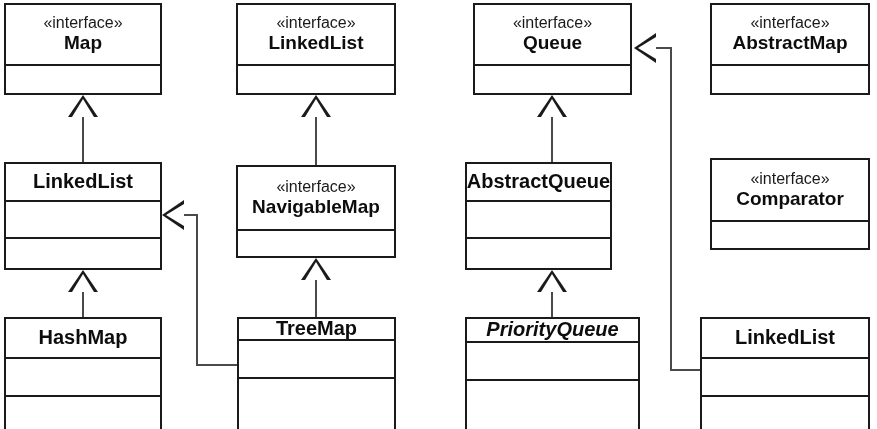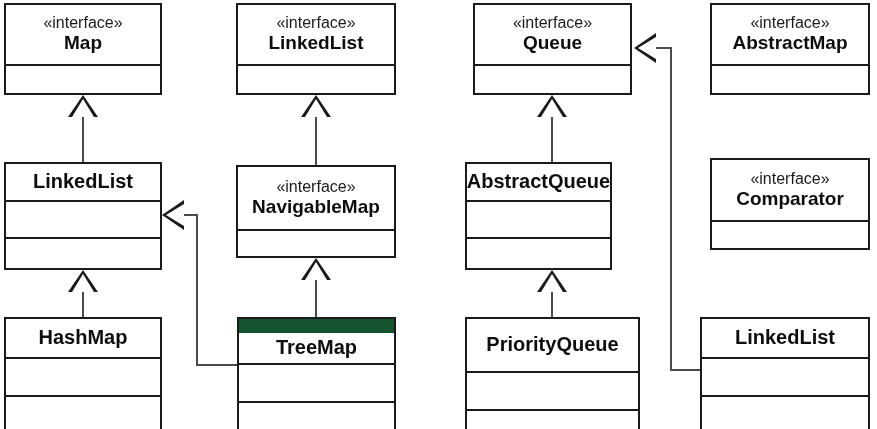--- a/index.html
+++ b/index.html
@@ -14,21 +14,21 @@
     height: 429px;
     background: #ffffff;
     overflow: hidden;
     font-family: "Liberation Sans", sans-serif;
   }
   
   .uml-box {
     position: absolute;
     box-sizing: border-box;
     border: 2px solid #1a1a1a;
-    background: #14532d;
+    background: #ec4899;
     display: flex;
     flex-direction: column;
     z-index: 3;
   }
   .compartment {
     box-sizing: border-box;
     background: #ffffff;
     display: flex;
     flex-direction: column;
     align-items: center;
@@ -207,29 +207,29 @@
 
   <div class="uml-box" style="left:4px; top:317px; width:158px; height:118px;">
     <div class="compartment header" style="height:38px;align-items:center;">
       <div class="classname solo">HashMap</div>
     </div>
     <div class="compartment" style="height:38px;"></div>
     <div class="compartment" style="flex:1;"></div>
   </div>
 
   <div class="uml-box" style="left:237px; top:317px; width:159px; height:118px;">
-    <div class="compartment header" style="height:30px;margin-top:14px;">
+    <div class="compartment header" style="height:20px;">
       <div class="classname solo">TreeMap</div>
     </div>
     <div class="compartment" style="height:38px;"></div>
     <div class="compartment" style="flex:1;"></div>
   </div>
 
   <div class="uml-box" style="left:465px; top:317px; width:175px; height:118px;">
-    <div class="compartment header" style="height:52px;">
+    <div class="compartment header" style="height:22px;font-style:italic;">
       <div class="classname solo">PriorityQueue</div>
     </div>
     <div class="compartment" style="height:38px;"></div>
     <div class="compartment" style="flex:1;"></div>
   </div>
 
   <div class="uml-box" style="left:700px; top:317px; width:170px; height:118px;">
     <div class="compartment header" style="height:38px;">
       <div class="classname solo">LinkedList</div>
     </div>

